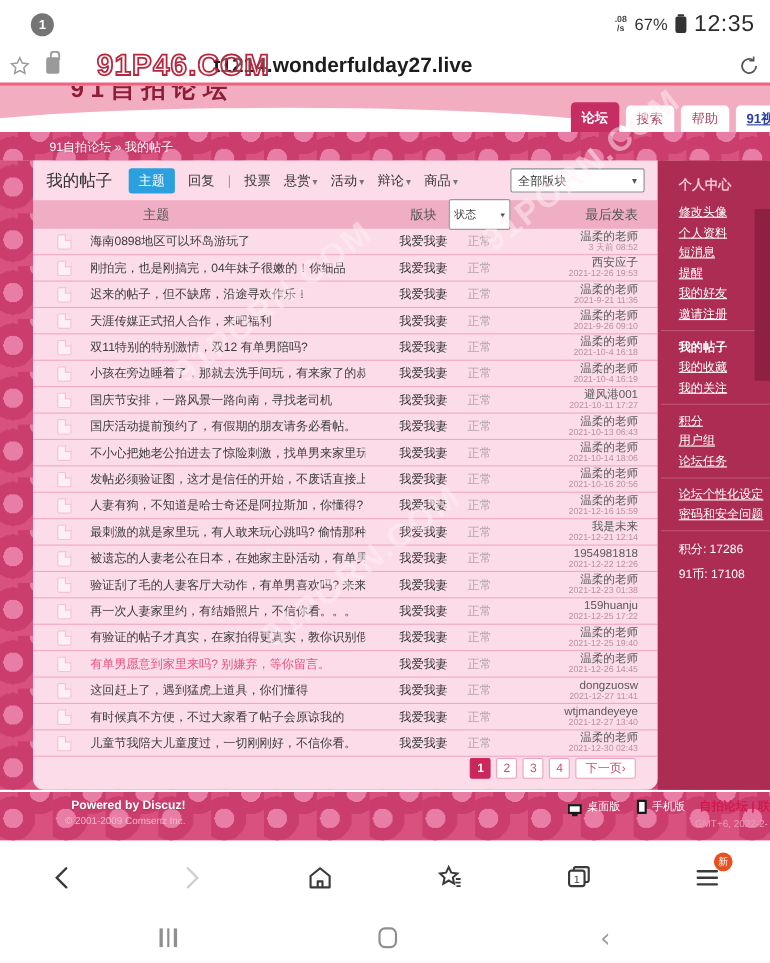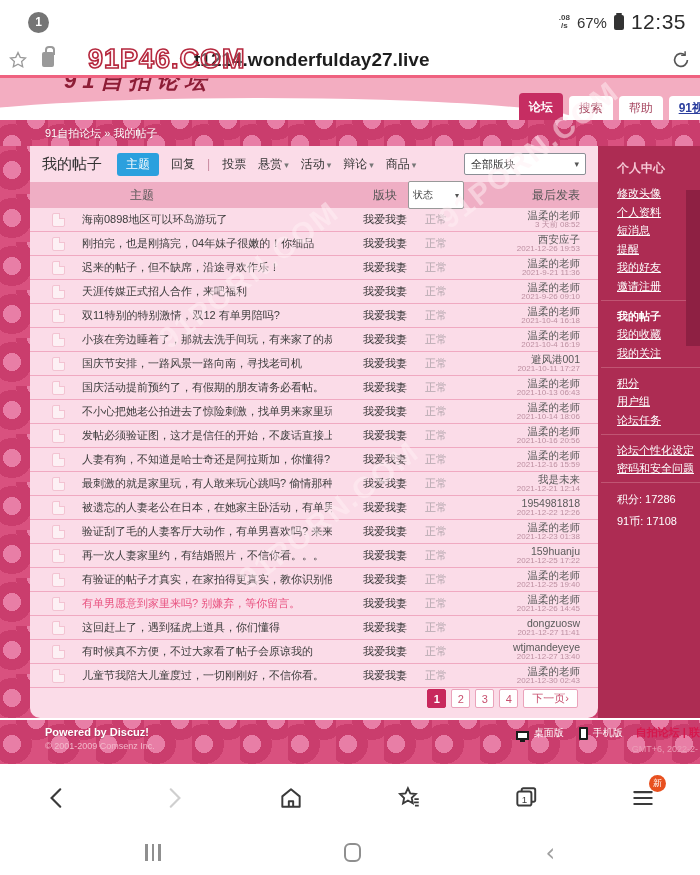--- a/index.html
+++ b/index.html
@@ -35,21 +35,21 @@
     border-top:3px solid #ef6280; overflow:hidden; }
 
   .pattern { background-color:#d9517f; background-image:
       radial-gradient(circle at 12px 24px, #e87ea6 0 9px, #ca3d6d 9px 20px, rgba(0,0,0,0) 20px),
       radial-gradient(circle at 36px 0px,  #e87ea6 0 9px, #ca3d6d 9px 20px, rgba(0,0,0,0) 20px);
     background-size:48px 48px; }
 
   .site-header { position:relative; width:700px; height:42px; background:#f3adc1; overflow:hidden; }
   .header-wave { position:absolute; left:-60px; top:20px; width:640px; height:46px; background:#fff; border-radius:50%; }
   .logo-fragment { position:absolute; left:64px; top:0px; height:20px; width:200px; overflow:hidden; }
-  .logo-fragment span { display:block; margin-top:-12px; font-size:22px; font-weight:bold; color:#8d1d36; letter-spacing:6px;font-style:italic; }
+  .logo-fragment span { display:block; margin-top:-12px; font-size:22px; font-weight:bold; color:#8d1d36; letter-spacing:6px; }
   .header-tabs { position:absolute; right:-14px; bottom:0; display:flex; align-items:flex-end; gap:6px; }
   .htab { min-width:42px; padding:4px 10px; background:#fff; border-radius:4px 4px 0 0; font-size:12px;
     color:#a84a63; text-align:center; height:24px; }
   .htab.active { background:#c62d62; color:#fff; height:27px; padding-top:6px; font-weight:bold; }
   .htab.link { color:#2c3f9e; text-decoration:underline; font-weight:bold; }
 
   .breadcrumb { width:700px; height:26px; display:flex; align-items:center; padding-left:45px; }
   .breadcrumb span { color:#fff; font-size:11px; text-shadow:0 1px 1px rgba(0,0,0,0.15); }
 
   .content-bg { position:relative; width:700px; height:572px; }
@@ -96,21 +96,21 @@
 
   .sidebar { position:absolute; left:598px; top:0; width:102px; height:572px; background:#ad2c53; padding:14px 0 0 19px; }
   .side-title { color:#f5c7d4; font-size:12px; font-weight:bold; margin-bottom:10px; }
   .side-link { display:block; color:#fff; font-size:11px; text-decoration:underline; margin-bottom:6.5px; line-height:12px; white-space:nowrap; }
   .side-link.current { font-weight:bold; text-decoration:none; }
   .side-div { border-top:1px solid #c05573; margin:8px 16px 9px -16px; margin-right:0; width:102px; margin-left:-16px; }
   .side-stat { color:#fff; font-size:11px; margin-bottom:7px; white-space:nowrap; }
   .scroll-strip { position:absolute; left:686px; top:44px; width:14px; height:156px; background:#8e2043; }
 
   .site-footer { position:relative; width:700px; height:44px; margin-top:2px; }
-  .ft-left { position:absolute; left:45px; top:6px; }
+  .ft-left { position:absolute; left:59px; top:6px;text-align:right; }
   .ft-powered { color:#fff; font-size:11px; font-weight:bold; text-shadow:0 1px 1px rgba(0,0,0,0.2); }
   .ft-copy { color:#f3b9cb; font-size:9px; margin-top:3px; }
   .ft-right { position:absolute; right:0; top:5px; text-align:right; white-space:nowrap; }
   .ft-links { display:flex; align-items:flex-end; gap:5px; justify-content:flex-end; }
   .ft-label { color:#fff; font-size:10px; }
   .ft-site { color:#d6174d; font-size:11px; font-weight:bold; margin-left:8px; }
   .desktop-ic { width:13px; height:9px; background:#fff; border:2px solid #1a1a1a; display:inline-block; position:relative; }
   .desktop-ic:after { content:""; position:absolute; left:2px; bottom:-4px; width:5px; height:2px; background:#1a1a1a; }
   .mobile-ic { width:9px; height:13px; background:#fff; border:2px solid #1a1a1a; border-radius:1px; display:inline-block; margin-left:10px; }
   .ft-gmt { color:#eb9cb6; font-size:9px; margin-top:4px; margin-right:2px; }

